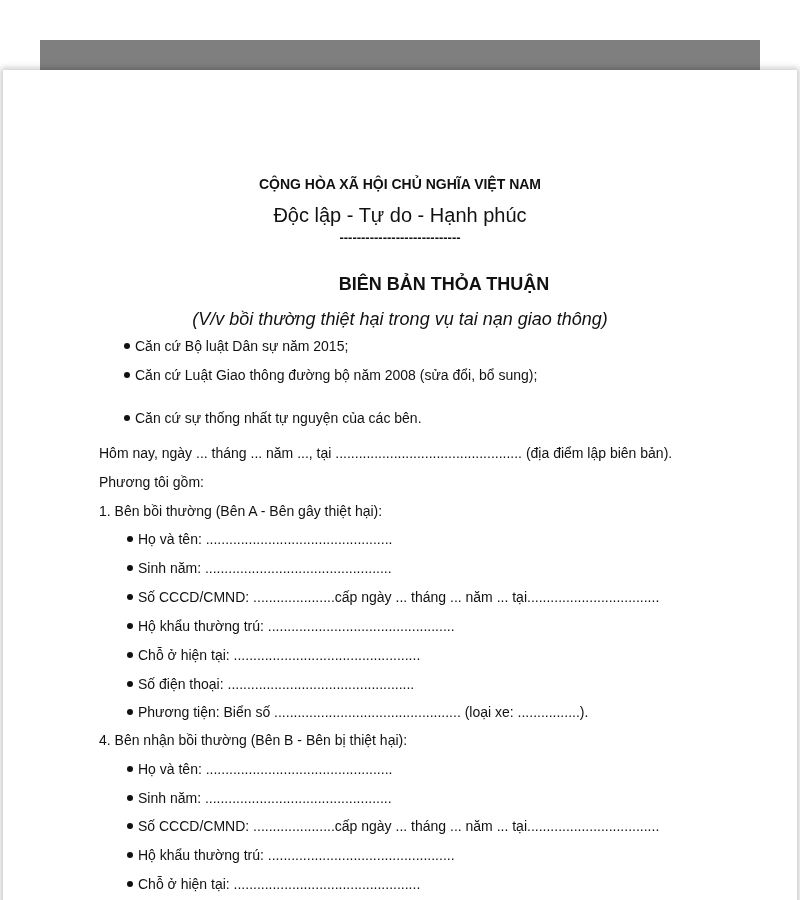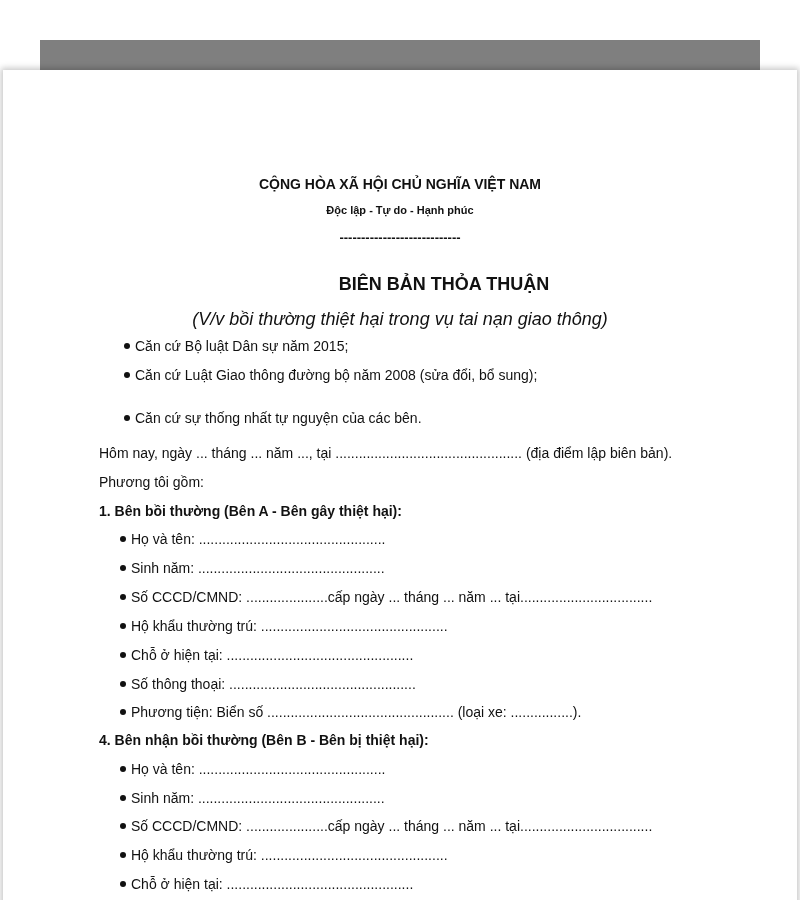--- a/index.html
+++ b/index.html
@@ -14,33 +14,33 @@
     background: #7f7f7f;
   }
   .sheet {
     position: absolute; left: 3px; top: 70px; width: 794px; height: 840px;
     background: #ffffff;
     box-shadow: 0 0 6px 2px rgba(0,0,0,0.22);
   }
   .doc { position: absolute; left: 0; top: 0; width: 794px; font-size: 14px; }
   .center { position: absolute; left: 0; width: 794px; text-align: center; }
   .national { top: 106px; font-weight: bold; font-size: 14px; }
-  .motto { top: 134px; font-weight: bold; font-size: 11px; }
+  .motto { top: 134px; font-weight: normal; font-size: 20px; }
   .divider { top: 160px; font-weight: bold; font-size: 13px; letter-spacing: 0px; }
   .title { top: 204px; font-weight: bold; font-size: 18px; padding-left: 44px; }
   .subtitle { top: 239px; font-style: italic; font-size: 18px; }
   .line { position: absolute; white-space: nowrap; font-size: 14px; }
   .bullet::before {
     content: ""; display: inline-block; width: 6px; height: 6px; border-radius: 50%;
     background: #111; margin-right: 5px; vertical-align: middle; position: relative; top: -1px;
   }
   .basis { left: 121px; }
   .para { left: 96px; }
-  .heading { left: 96px; font-weight: bold; }
-  .item { left: 117px; }
+  .heading { left: 96px; font-weight: normal; }
+  .item { left: 124px; }
 </style>
 </head>
 <body>
 
 <div class="back-bar"></div>
 
 <div class="sheet">
   <div class="doc">
     <div class="center national">CỘNG HÒA XÃ HỘI CHỦ NGHĨA VIỆT NAM</div>
     <div class="center motto">Độc lập - Tự do - Hạnh phúc</div>
@@ -54,21 +54,21 @@
 
     <div class="line para" style="top:375px">Hôm nay, ngày ... tháng ... năm ..., tại ................................................ (địa điểm lập biên bản).</div>
     <div class="line para" style="top:404px">Phương tôi gồm:</div>
 
     <div class="line heading" style="top:433px">1. Bên bồi thường (Bên A - Bên gây thiệt hại):</div>
     <div class="line bullet item" style="top:461px">Họ và tên: ................................................</div>
     <div class="line bullet item" style="top:490px">Sinh năm: ................................................</div>
     <div class="line bullet item" style="top:519px">Số CCCD/CMND: .....................cấp ngày ... tháng ... năm ... tại..................................</div>
     <div class="line bullet item" style="top:548px">Hộ khẩu thường trú: ................................................</div>
     <div class="line bullet item" style="top:577px">Chỗ ở hiện tại: ................................................</div>
-    <div class="line bullet item" style="top:606px">Số thông thoại: ................................................</div>
+    <div class="line bullet item" style="top:606px">Số điện thoại: ................................................</div>
     <div class="line bullet item" style="top:634px">Phương tiện: Biển số ................................................ (loại xe: ................).</div>
 
     <div class="line heading" style="top:662px">4. Bên nhận bồi thường (Bên B - Bên bị thiệt hại):</div>
     <div class="line bullet item" style="top:691px">Họ và tên: ................................................</div>
     <div class="line bullet item" style="top:720px">Sinh năm: ................................................</div>
     <div class="line bullet item" style="top:748px">Số CCCD/CMND: .....................cấp ngày ... tháng ... năm ... tại..................................</div>
     <div class="line bullet item" style="top:777px">Hộ khẩu thường trú: ................................................</div>
     <div class="line bullet item" style="top:806px">Chỗ ở hiện tại: ................................................</div>
   </div>
 </div>

